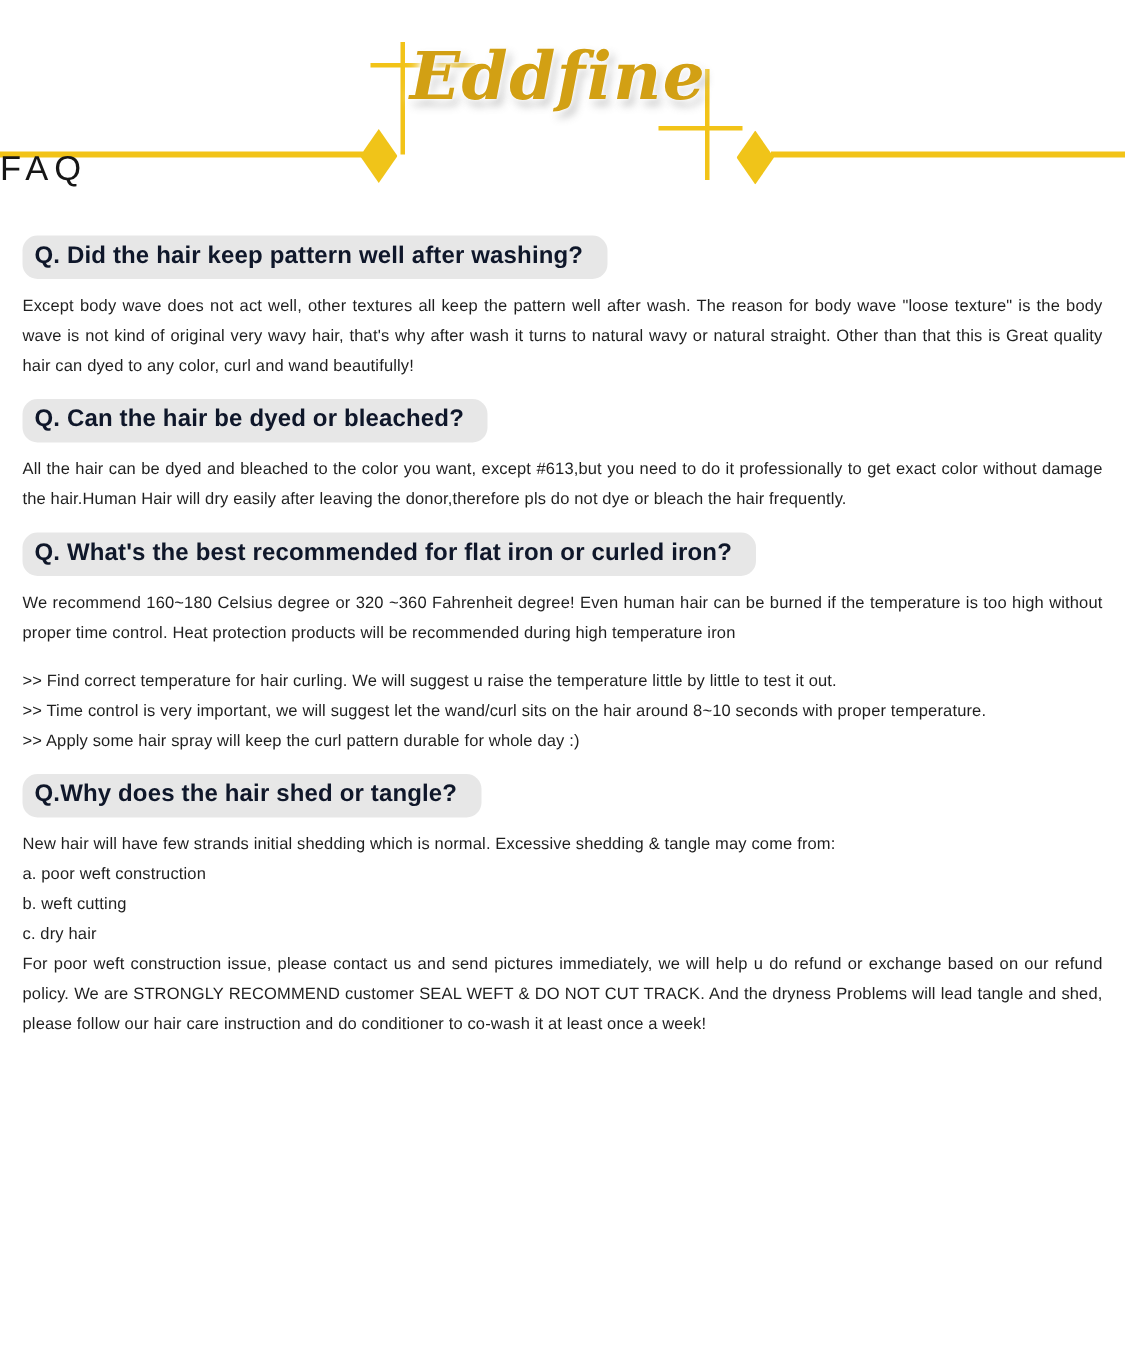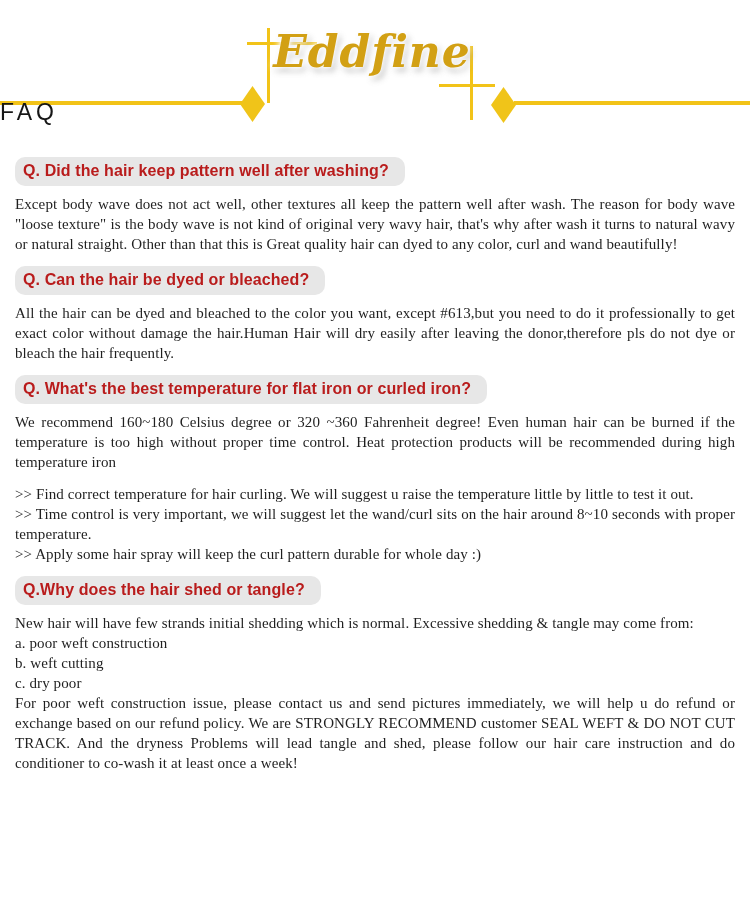--- a/index.html
+++ b/index.html
@@ -44,28 +44,27 @@
     color: #161616; z-index: 3;
   }
 
   
   .faq { padding: 7px 15px 0 15px; }
   .faq-item { margin-bottom: 12px; }
   .q-pill {
     display: inline-block; width: fit-content;
     margin: 0 0 8px 0; padding: 5px 16px 6px 8px;
     background: #e7e7e7; border-radius: 10px;
-    font-size: 16px; font-weight: 700; color: #b91c1c;
+    font-size: 16px; font-weight: 700; color: #0f172a;
     letter-spacing: 0.1px;
   }
   .answer p {
     margin: 0; text-align: justify;
-    font-size: 15px; line-height: 20px; color: #1f1f1f;
+    font-size: 11px; line-height: 20px; color: #1f1f1f;
     letter-spacing: 0.1px;
-    font-family: Liberation Serif, serif;
   }
 </style>
 </head>
 <body>
 
 <div class="page">
 
   <header class="hdr">
     <div class="gold line-left"></div>
     <div class="gold line-right"></div>
@@ -86,37 +85,37 @@
           <p>Except body wave does not act well, other textures all keep the pattern well after wash. The reason for body wave "loose texture" is the body wave is not kind of original very wavy hair, that's why after wash it turns to natural wavy or natural straight. Other than that this is Great quality hair can dyed to any color, curl and wand beautifully!</p>
         </div>
     </section>
       <section class="faq-item">
       <h2 class="q-pill">Q. Can the hair be dyed or bleached?</h2>
       <div class="answer">
           <p>All the hair can be dyed and bleached to the color you want, except #613,but you need to do it professionally to get exact color without damage the hair.Human Hair will dry easily after leaving the donor,therefore pls do not dye or bleach the hair frequently.</p>
         </div>
     </section>
       <section class="faq-item">
-      <h2 class="q-pill">Q. What's the best temperature for flat iron or curled iron?</h2>
+      <h2 class="q-pill">Q. What's the best recommended for flat iron or curled iron?</h2>
       <div class="answer">
           <p>We recommend 160~180 Celsius degree or 320 ~360 Fahrenheit degree! Even human hair can be burned if the temperature is too high without proper time control. Heat protection products will be recommended during high temperature iron</p>
         </div>
     </section>
       <section class="faq-item">
       <div class="answer">
           <p>&gt;&gt; Find correct temperature for hair curling. We will suggest u raise the temperature little by little to test it out.</p>
           <p>&gt;&gt; Time control is very important, we will suggest let the wand/curl sits on the hair around 8~10 seconds with proper temperature.</p>
           <p>&gt;&gt; Apply some hair spray will keep the curl pattern durable for whole day :)</p>
         </div>
     </section>
       <section class="faq-item">
       <h2 class="q-pill">Q.Why does the hair shed or tangle?</h2>
       <div class="answer">
           <p>New hair will have few strands initial shedding which is normal. Excessive shedding &amp; tangle may come from:</p>
           <p>a. poor weft construction</p>
           <p>b. weft cutting</p>
-          <p>c. dry poor</p>
+          <p>c. dry hair</p>
           <p>For poor weft construction issue, please contact us and send pictures immediately, we will help u do refund or exchange based on our refund policy. We are STRONGLY RECOMMEND customer SEAL WEFT &amp; DO NOT CUT TRACK. And the dryness Problems will lead tangle and shed, please follow our hair care instruction and do conditioner to co-wash it at least once a week!</p>
         </div>
     </section>
     </main>
 
 </div>
 
 </body></html>

